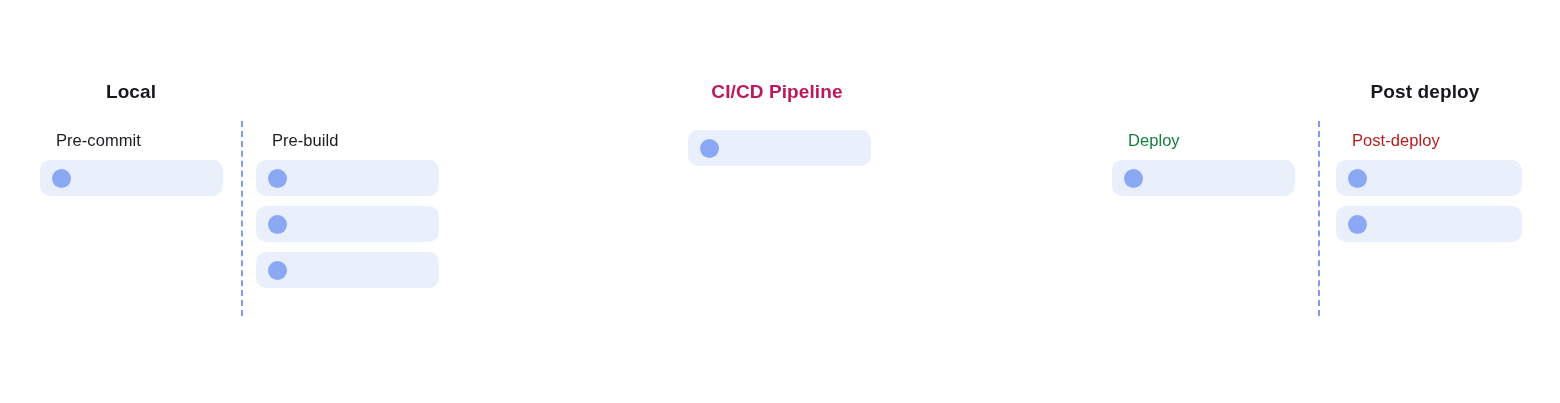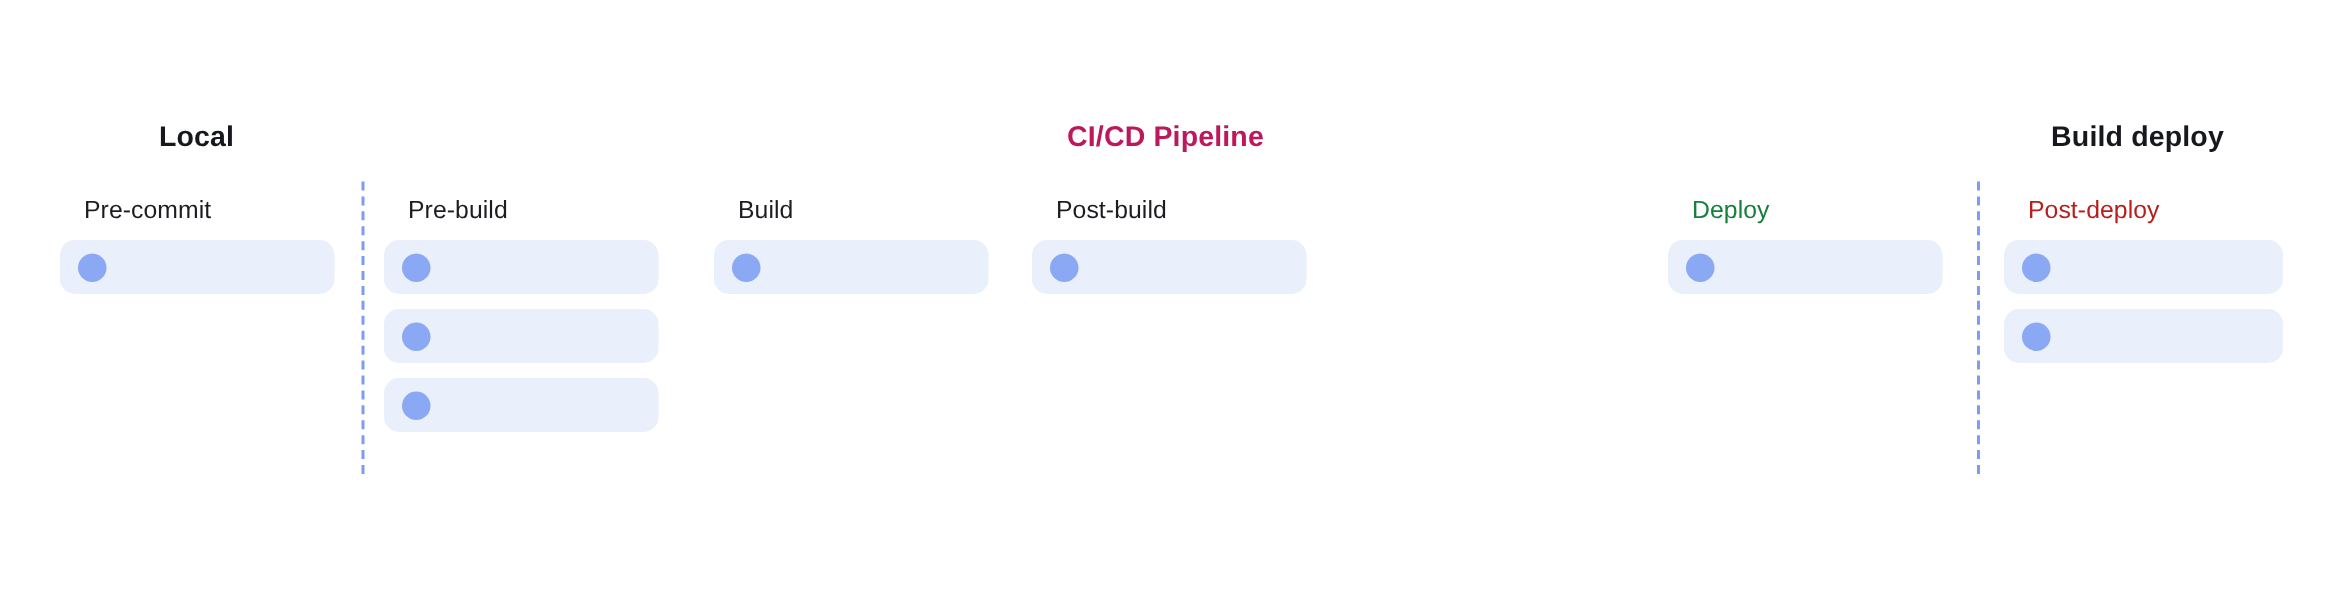--- a/index.html
+++ b/index.html
@@ -77,21 +77,21 @@
     flex: 0 0 auto;
   }
 </style>
 </head>
 <body>
 
 <div id="canvas" style="background: rgb(255, 255, 255);">
 
   <div class="group-title" style="left: 131px; color: rgb(22, 24, 29);">Local</div>
   <div class="group-title" style="left: 777px; color: #be185d;">CI/CD Pipeline</div>
-  <div class="group-title" style="left: 1425px; color: rgb(22, 24, 29);">Build deploy</div>
+  <div class="group-title" style="left: 1425px; color: rgb(22, 24, 29);">Post deploy</div>
 
   <div class="divider" style="left: 241px; top: 121px; height: 195px; border-left-color: rgb(125, 158, 240); border-left-style: dashed;"></div>
   <div class="divider" style="left: 1318px; top: 121px; height: 195px; border-left-color: rgb(125, 158, 240); border-left-style: dashed;"></div>
 
   <div class="stage" style="left: 40px;">
     <div class="stage-label" style="color: rgb(27, 29, 33);">Pre-commit</div>
     <div class="pill-list">
       <div class="pill" style="width: 183px; background: rgb(234, 239, 252);">
         <span class="pill-dot" style="background: rgb(138, 168, 243);"></span>
       </div>
@@ -106,31 +106,22 @@
       </div>
       <div class="pill" style="width: 183px; background: rgb(234, 239, 252);">
         <span class="pill-dot" style="background: rgb(138, 168, 243);"></span>
       </div>
       <div class="pill" style="width: 183px; background: rgb(234, 239, 252);">
         <span class="pill-dot" style="background: rgb(138, 168, 243);"></span>
       </div>
     </div>
   </div>
 
-  <div class="stage" style="left: 476px;">
-    <div class="stage-label" style="color: rgb(27, 29, 33);">Build</div>
-    <div class="pill-list">
-      <div class="pill" style="width: 183px; background: rgb(234, 239, 252);">
-        <span class="pill-dot" style="background: rgb(138, 168, 243);"></span>
-      </div>
-    </div>
-  </div>
 
   <div class="stage" style="left: 688px;">
-    <div class="stage-label" style="color: rgb(27, 29, 33);">Post-build</div>
     <div class="pill-list">
       <div class="pill" style="width: 183px; background: rgb(234, 239, 252);">
         <span class="pill-dot" style="background: rgb(138, 168, 243);"></span>
       </div>
     </div>
   </div>
 
 
   <div class="stage" style="left: 1112px;">
     <div class="stage-label" style="color: #15803d;">Deploy</div>

